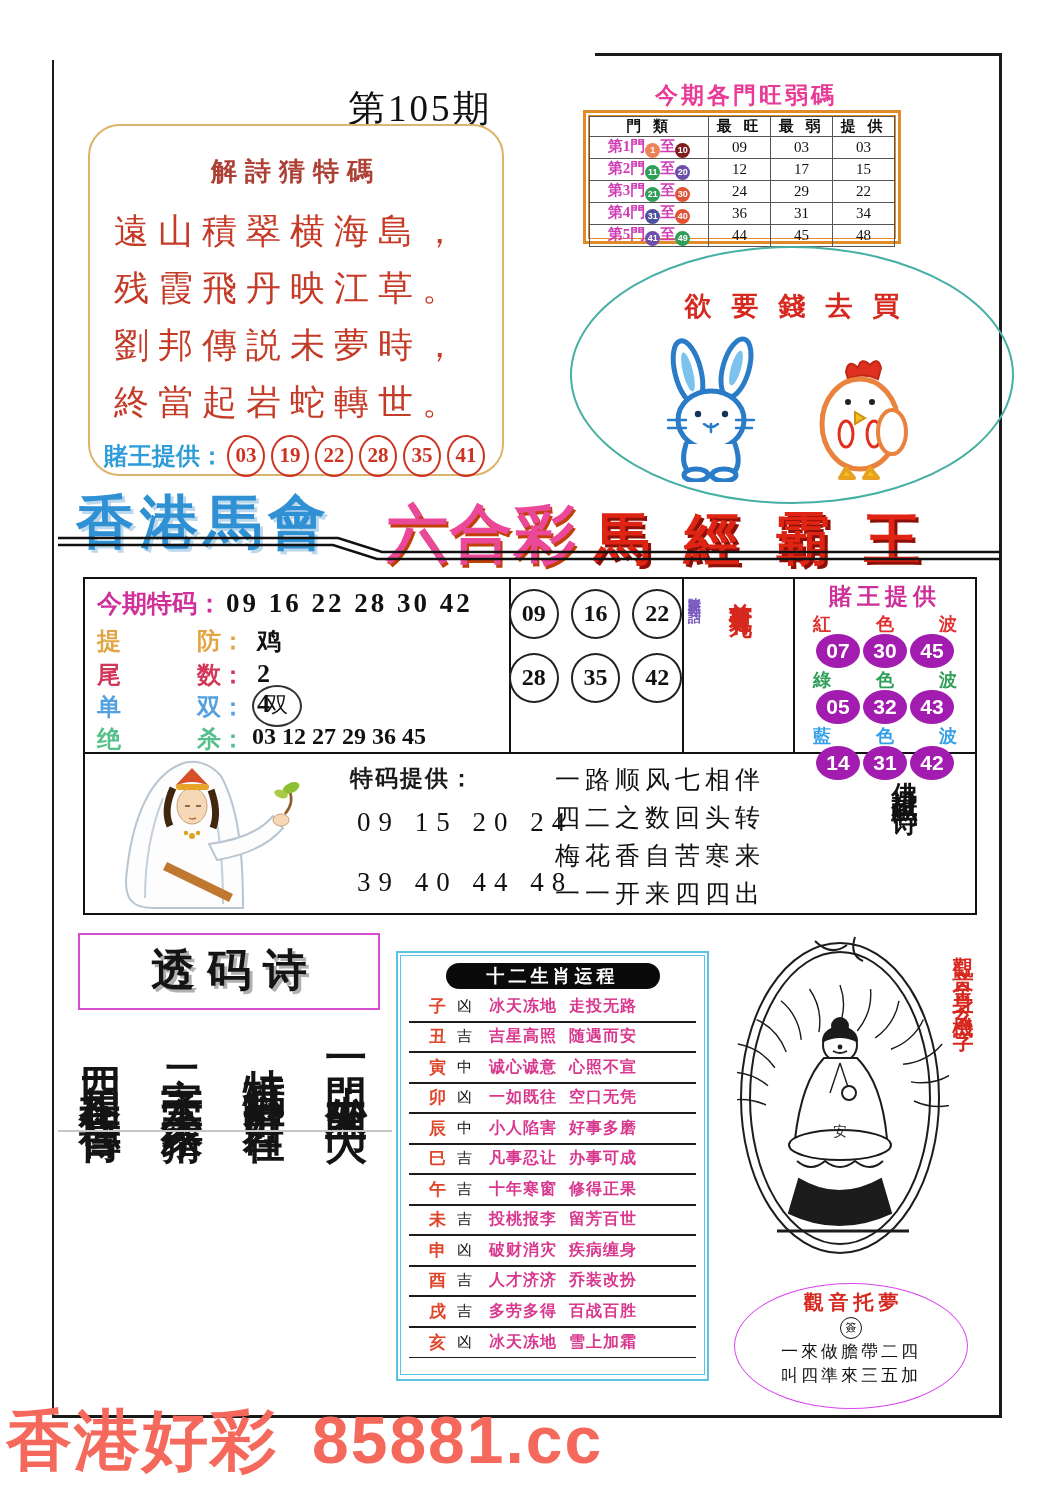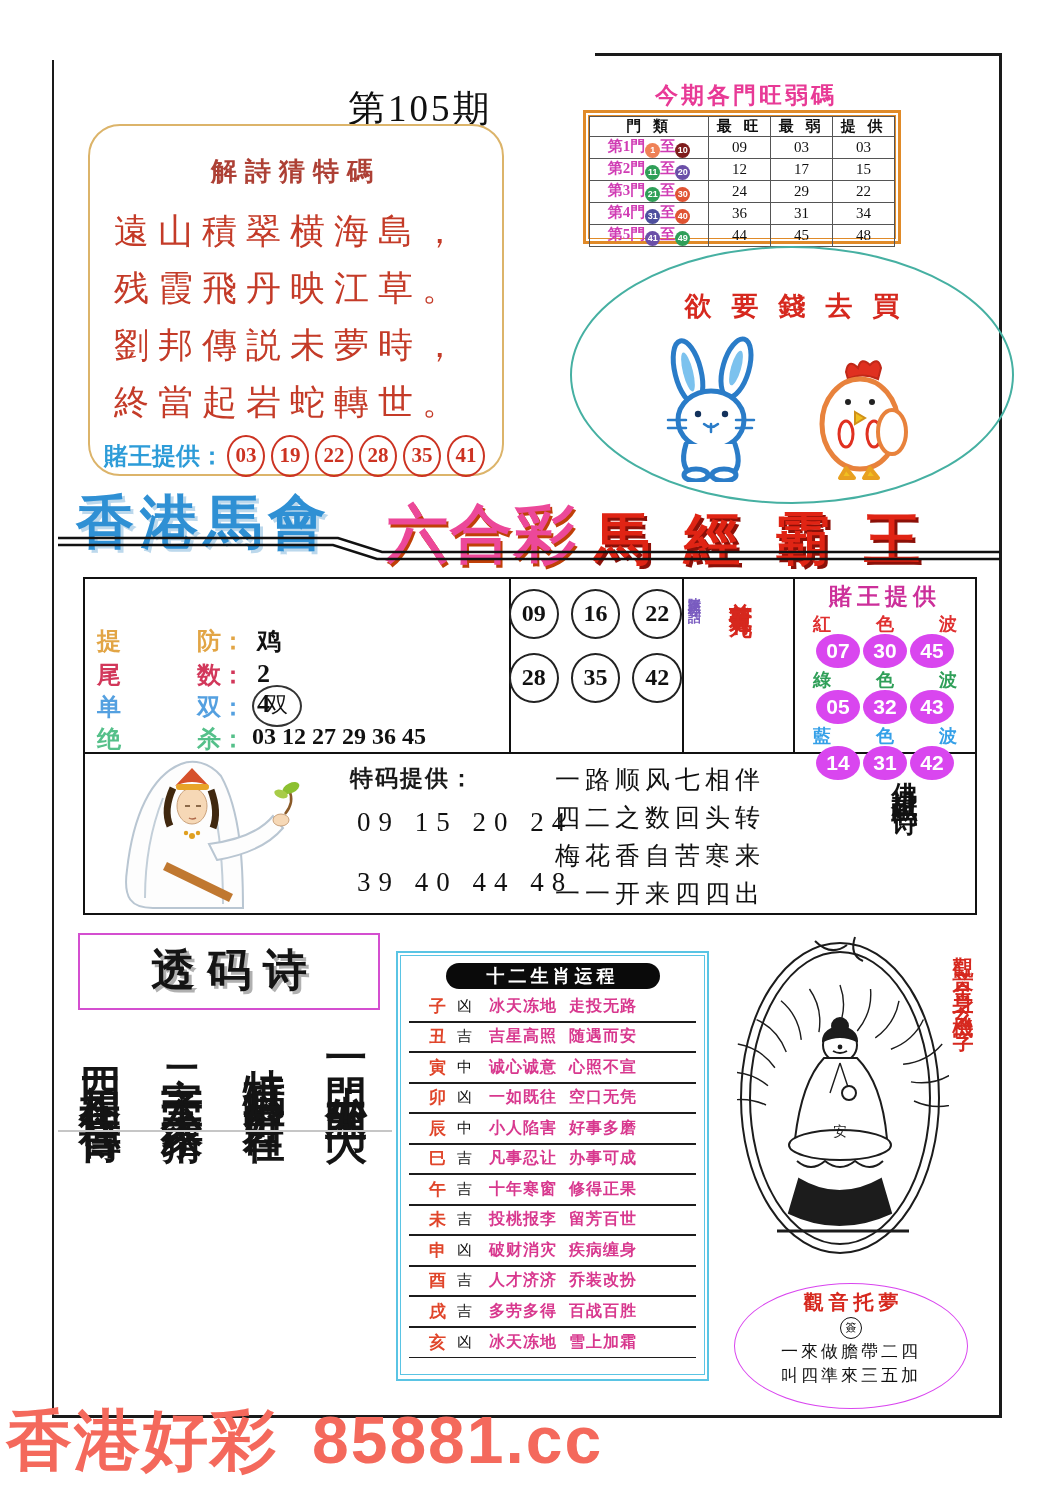--- a/index.html
+++ b/index.html
@@ -53,21 +53,21 @@
   .song-title{text-align:center;margin-top:6px;color:#cc2f9a;font-size:32px;font-weight:bold;letter-spacing:16px;text-indent:16px;}
   .song-row{display:flex;justify-content:center;gap:12px;}
   .scircle{width:46px;height:46px;line-height:44px;border:2px solid #222;border-radius:50%;text-align:center;
            font-size:24px;font-weight:bold;}
   .vtext{writing-mode:vertical-rl;text-orientation:upright;}
   .hint-small{color:#7a5cc0;font-size:13px;font-weight:bold;letter-spacing:2px;}
   .hint-big{color:#d6281e;font-size:23px;font-weight:bold;letter-spacing:2px;}
   .waves-title{text-align:center;margin-top:2px;color:#cc2f9a;font-size:23px;font-weight:bold;letter-spacing:5px;}
   .wave-label{display:flex;justify-content:space-between;padding:0 18px;font-size:18px;font-weight:bold;}
   .wave-balls{display:flex;justify-content:center;gap:3px;margin-top:-2px;}
-  .wball{width:44px;height:34px;border-radius:50%;background:#d946ef;color:#fff;text-align:center;line-height:34px;
+  .wball{width:44px;height:34px;border-radius:50%;background:#a21caf;color:#fff;text-align:center;line-height:34px;
          font-size:21px;font-weight:bold;font-family:"Liberation Sans",sans-serif;}
   .prov-label{color:#1a1a1a;font-size:23px;font-weight:bold;letter-spacing:2px;}
   .prov-nums{font-size:27px;letter-spacing:8px;}
   .temple-poem div{font-size:25px;line-height:38px;letter-spacing:5px;white-space:nowrap;}
   .fozu{font-size:26px;font-weight:bold;letter-spacing:7px;}
 
   
   .touma-box{left:78px;top:933px;width:302px;height:77px;border:2px solid #d44fd0;box-sizing:border-box;}
   .touma-title{text-align:center;line-height:72px;font-size:44px;font-weight:bold;letter-spacing:12px;text-indent:12px;
                color:#141414;text-shadow:3px 3px 0 #b0b0b0;}
@@ -225,20 +225,24 @@
     <path d="M58,8 H338 L382,22 H1000" fill="none" stroke="#111" stroke-width="2.5"></path>
     <path d="M58,15 H333 L377,29 H1000" fill="none" stroke="#111" stroke-width="2.5"></path>
   </svg>
 
   <div class="abs main-box">
     <div class="vdiv" style="left:424px;"></div>
     <div class="vdiv" style="left:597px;"></div>
     <div class="vdiv" style="left:708px;"></div>
     <div class="hdiv"></div>
 
+    <div class="abs" style="left:12px;top:8px;">
+      <span class="special-label">今期特码：</span>
+      <span class="special-nums">09 16 22 28 30 42</span>
+    </div>
     <div class="abs" style="left:12px;top:46px;">
       <span class="k1" style="color:#e2a545;">提</span>
       <span class="k2" style="color:#e2a545;position:absolute;left:100px;">防：</span>
       <span class="mval" style="position:absolute;left:160px;">鸡</span>
     </div>
     <div class="abs" style="left:12px;top:80px;">
       <span class="k1" style="color:#d2375a;">尾</span>
       <span class="k2" style="color:#d2375a;position:absolute;left:100px;">数：</span>
       <span class="mval" style="position:absolute;left:160px;font-size:26px;letter-spacing:10px;">2  4</span>
     </div>

